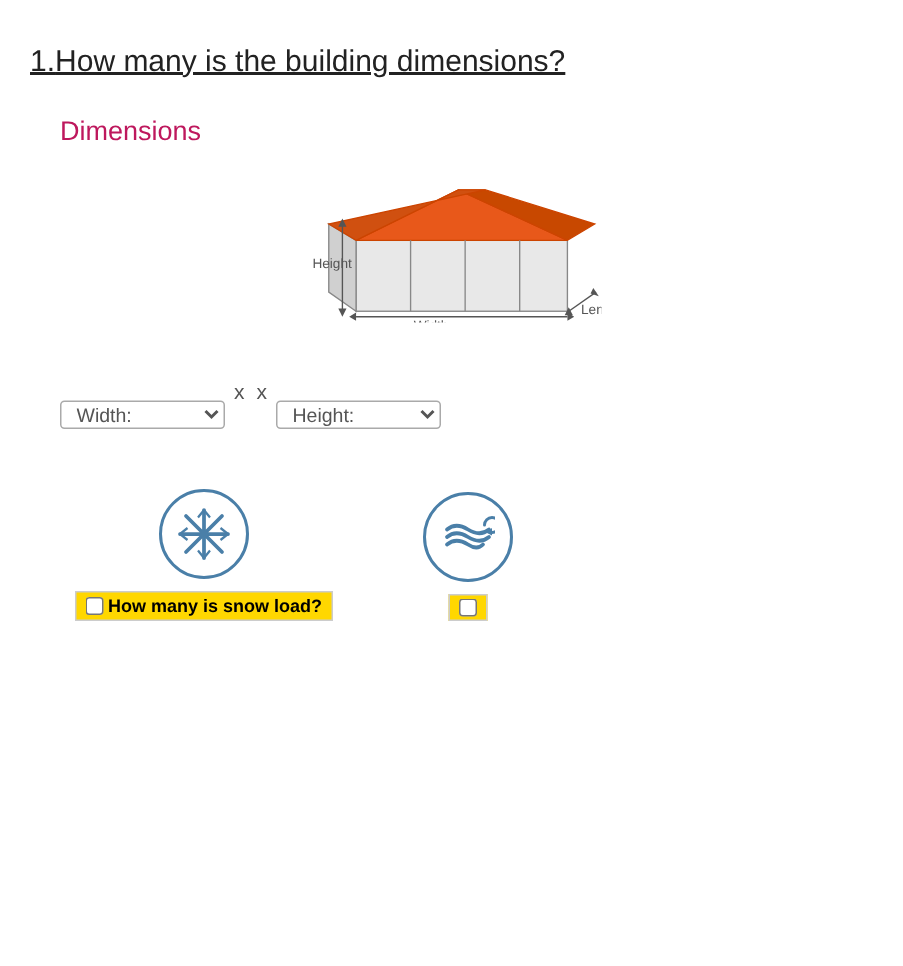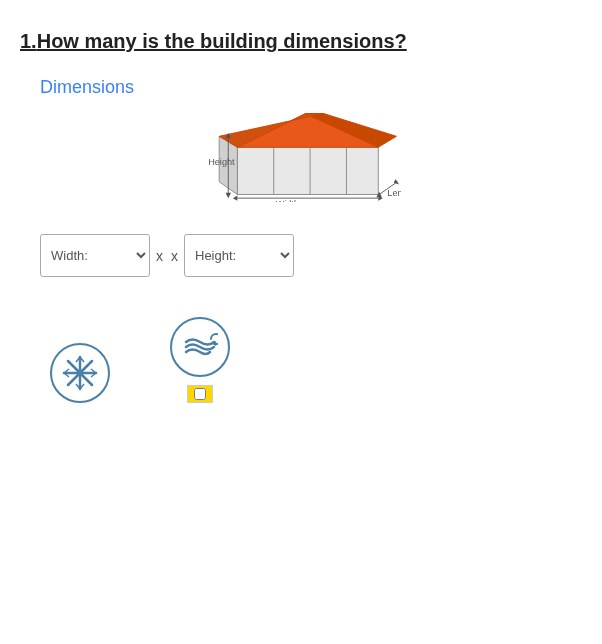--- a/index.html
+++ b/index.html
@@ -7,61 +7,62 @@
       font-family: Arial, sans-serif;
       background: #fff;
       color: #222;
       width: 602px;
       min-height: 644px;
       padding: 30px 20px;
     }
 
     .section-title {
       font-size: 20px;
-      font-weight: bold;
+      font-weight: normal;
       margin-bottom: 24px;
     }
     .section-title span {
       text-decoration: underline;
     }
 
     
     .dimensions-section {
       margin-bottom: 40px;
     }
     .dimensions-label {
-      color: #3b82f6;
+      color: #be185d;
       font-size: 18px;
-      margin-bottom: 9px;
+      margin-bottom: 22px;
       margin-left: 20px;
     }
     .building-diagram {
       display: flex;
       justify-content: center;
       align-items: center;
-      margin-bottom: 32px;
+      margin-bottom: 20px;
       position: relative;
     }
 
     .dropdowns-row {
       display: flex;
       align-items: center;
       gap: 4px;
       margin-left: 20px;
       flex-wrap: wrap;
     }
     .dropdown-select {
       border: 1px solid #aaa;
       border-radius: 3px;
-      padding: 12px 6px;
+      padding: 0 6px;
       font-size: 13px;
       color: #555;
       background: #fff;
       min-width: 110px;
       cursor: pointer;
+      margin-top: 32px;
     }
     .x-separator {
       font-size: 14px;
       color: #555;
       padding: 0 2px;
     }
 
     
     .conditions-section {
       margin-top: 10px;
@@ -191,20 +192,24 @@
           <line x1="18" y1="2" x2="22" y2="7" stroke="#4a7fa8" stroke-width="1.5"></line>
           <line x1="18" y1="34" x2="14" y2="29" stroke="#4a7fa8" stroke-width="1.5"></line>
           <line x1="18" y1="34" x2="22" y2="29" stroke="#4a7fa8" stroke-width="1.5"></line>
           <line x1="2" y1="18" x2="7" y2="14" stroke="#4a7fa8" stroke-width="1.5"></line>
           <line x1="2" y1="18" x2="7" y2="22" stroke="#4a7fa8" stroke-width="1.5"></line>
           <line x1="34" y1="18" x2="29" y2="14" stroke="#4a7fa8" stroke-width="1.5"></line>
           <line x1="34" y1="18" x2="29" y2="22" stroke="#4a7fa8" stroke-width="1.5"></line>
           <circle cx="18" cy="18" r="3" fill="#4a7fa8"></circle>
         </svg>
       </div>
+      <label class="condition-label">
+        <input type="checkbox" style="">
+        <span>How many is snow load?</span>
+      </label>
     </div>
 
     <div class="condition-item">
       <div class="condition-icon">
 
         <svg width="36" height="36" viewBox="0 0 36 36">
           <path d="M4,13 Q10,8 18,13 Q26,18 32,13" fill="none" stroke="#4a7fa8" stroke-width="2.5" stroke-linecap="round"></path>
           <path d="M4,18 Q10,13 18,18 Q26,23 32,18" fill="none" stroke="#4a7fa8" stroke-width="2.5" stroke-linecap="round"></path>
           <path d="M4,23 Q10,18 18,23 Q24,27 28,23" fill="none" stroke="#4a7fa8" stroke-width="2.5" stroke-linecap="round"></path>
 

